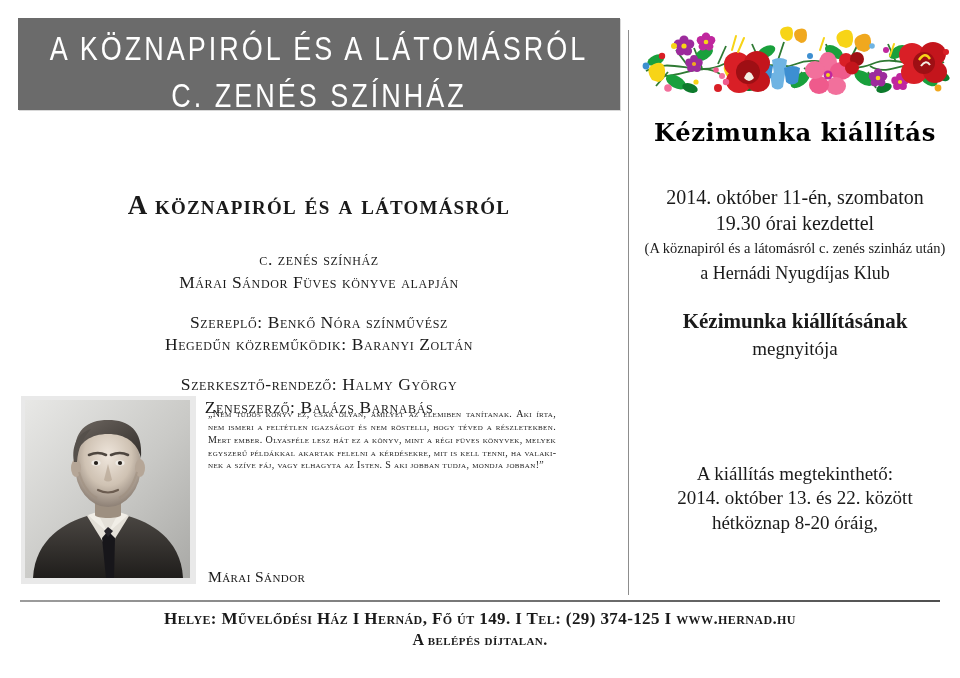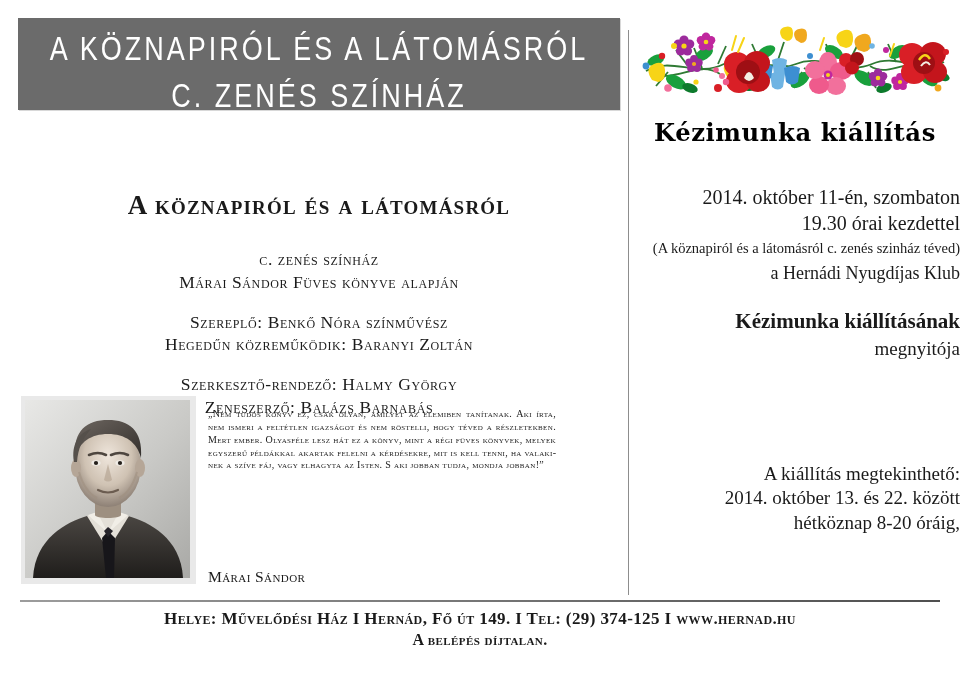--- a/index.html
+++ b/index.html
@@ -172,21 +172,21 @@
     font-family: "DejaVu Serif", serif;
     font-weight: bold;
     font-size: 25px;
     letter-spacing: 0.6px;
     transform: scaleX(0.97);
     color: #000;
   }
   .rc-block {
     position: absolute;
     width: 330px;
-    text-align: right;
+    text-align: center;
     line-height: 1.3;
   }
   #exhibit-when {
     top: 184px;
     font-size: 20px;
   }
   #exhibit-when .sub {
     font-size: 14.5px;
     display: block;
     margin-top: 3px;
@@ -491,21 +491,21 @@
         <path d="M188 34 L192 22"></path>
         <path d="M258 40 L262 28"></path>
       </g>
     </svg>
 
     <div id="exhibit-title">Kézimunka kiállítás</div>
 
     <div class="rc-block" id="exhibit-when">
       <div>2014. október 11-én, szombaton</div>
       <div>19.30 órai kezdettel</div>
-      <span class="sub">(A köznapiról és a látomásról c. zenés szinház téved)</span>
+      <span class="sub">(A köznapiról és a látomásról c. zenés szinház után)</span>
     </div>
 
     <div class="rc-block" id="exhibit-venue">a Hernádi Nyugdíjas Klub</div>
 
     <div class="rc-block" id="exhibit-opening">
       <span class="bold">Kézimunka kiállításának</span>
       <span class="light">megnyitója</span>
     </div>
 
 

